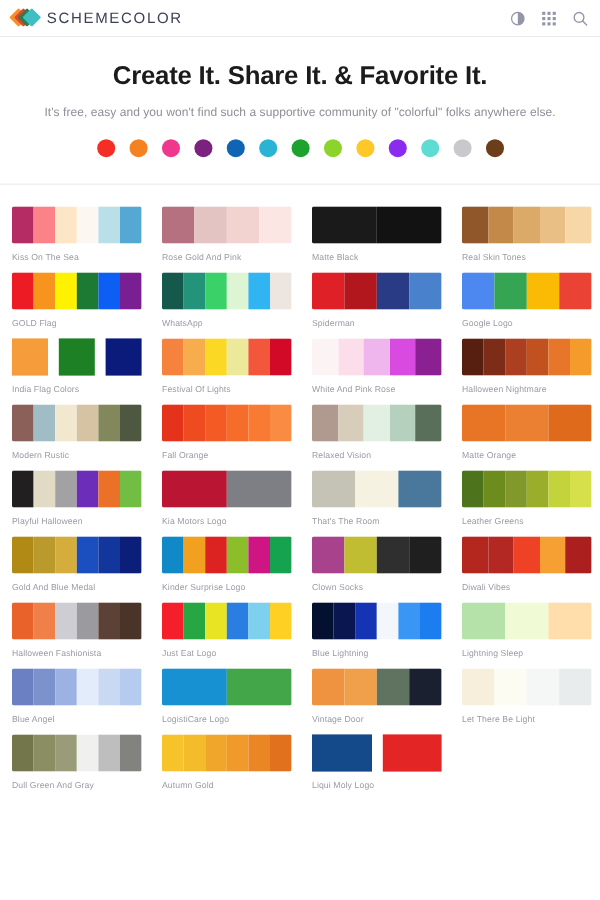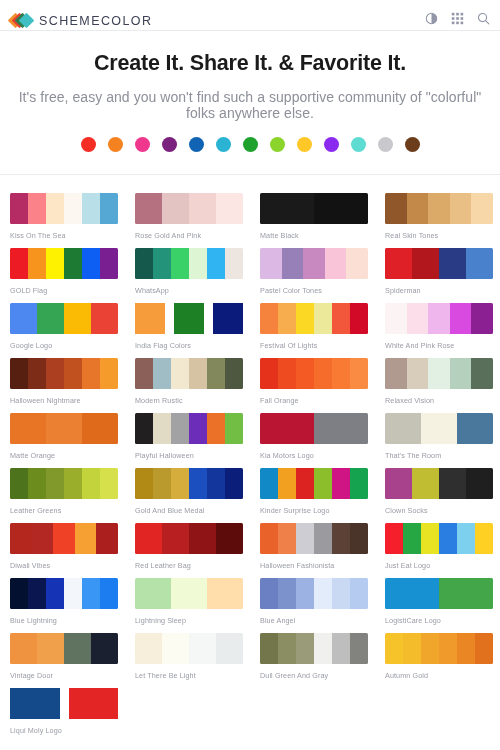--- a/index.html
+++ b/index.html
@@ -11,21 +11,21 @@
     font-family: "Liberation Sans", sans-serif;
   }
 
   
   .header {
     height: 31px;
     width: 100%;
     background: #ffffff;
     border-bottom: 1px solid #e9eaee;
     display: flex;
-    align-items: flex-start;
+    align-items: center;
     padding: 12px 10px;
   }
   .brand {
     display: flex;
     align-items: center;
     gap: 7px;
   }
   .logo-mark {
     position: relative;
     width: 22px;
@@ -72,21 +72,21 @@
   }
   .hero-title {
     font-size: 21.5px;
     font-weight: 700;
     color: #1b1b1b;
     letter-spacing: -0.2px;
     line-height: 1.2;
   }
   .hero-sub {
     margin-top: 12px;
-    font-size: 14px;
+    font-size: 10px;
     color: #8d8f99;
     letter-spacing: 0.05px;
   }
   .dots {
     margin-top: 16px;
     display: flex;
     justify-content: center;
     gap: 12px;
   }
   .dot {
@@ -248,30 +248,20 @@
         <div class="bar" style="background: rgb(35, 147, 122);"></div>
         <div class="bar" style="background: rgb(58, 209, 105);"></div>
         <div class="bar" style="background: rgb(221, 245, 210);"></div>
         <div class="bar" style="background: rgb(49, 180, 242);"></div>
         <div class="bar" style="background: rgb(236, 229, 224);"></div>
       </div>
       <div class="card-label">WhatsApp</div>
     </div>
     <div class="card">
       <div class="bars">
-        <div class="bar" style="background: rgb(220, 184, 228);"></div>
-        <div class="bar" style="background: rgb(151, 128, 184);"></div>
-        <div class="bar" style="background: rgb(200, 137, 193);"></div>
-        <div class="bar" style="background: rgb(249, 195, 216);"></div>
-        <div class="bar" style="background: rgb(251, 223, 213);"></div>
-      </div>
-      <div class="card-label">Pastel Color Tones</div>
-    </div>
-    <div class="card">
-      <div class="bars">
         <div class="bar" style="background: rgb(224, 32, 39);"></div>
         <div class="bar" style="background: rgb(179, 23, 30);"></div>
         <div class="bar" style="background: rgb(42, 59, 133);"></div>
         <div class="bar" style="background: rgb(74, 129, 205);"></div>
       </div>
       <div class="card-label">Spiderman</div>
     </div>
     <div class="card">
       <div class="bars">
         <div class="bar" style="background: rgb(77, 136, 240);"></div>
@@ -434,29 +424,20 @@
         <div class="bar" style="background: rgb(180, 39, 31);"></div>
         <div class="bar" style="background: rgb(180, 40, 35);"></div>
         <div class="bar" style="background: rgb(239, 65, 38);"></div>
         <div class="bar" style="background: rgb(246, 159, 51);"></div>
         <div class="bar" style="background: rgb(171, 32, 31);"></div>
       </div>
       <div class="card-label">Diwali Vibes</div>
     </div>
     <div class="card">
       <div class="bars">
-        <div class="bar" style="background: rgb(224, 37, 34);"></div>
-        <div class="bar" style="background: rgb(183, 31, 32);"></div>
-        <div class="bar" style="background: rgb(142, 20, 22);"></div>
-        <div class="bar" style="background: rgb(94, 11, 12);"></div>
-      </div>
-      <div class="card-label">Red Leather Bag</div>
-    </div>
-    <div class="card">
-      <div class="bars">
         <div class="bar" style="background: rgb(232, 98, 42);"></div>
         <div class="bar" style="background: rgb(240, 128, 74);"></div>
         <div class="bar" style="background: rgb(205, 205, 211);"></div>
         <div class="bar" style="background: rgb(154, 154, 159);"></div>
         <div class="bar" style="background: rgb(92, 65, 54);"></div>
         <div class="bar" style="background: rgb(74, 51, 41);"></div>
       </div>
       <div class="card-label">Halloween Fashionista</div>
     </div>
     <div class="card">

